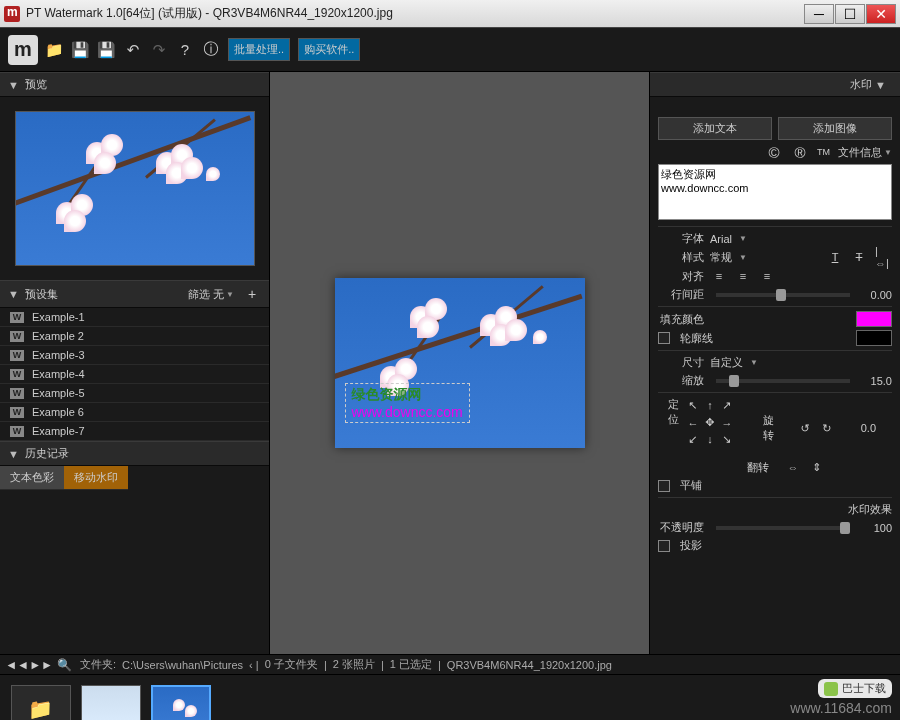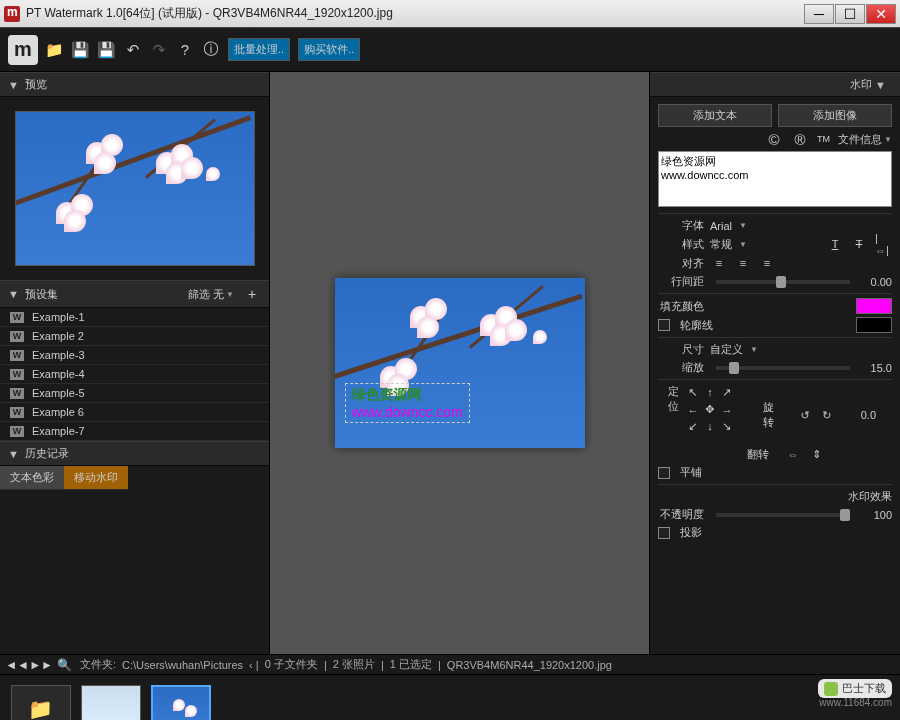--- a/index.html
+++ b/index.html
@@ -38,21 +38,21 @@
 
 .hist{display:flex;}
 .hrow{padding:4px 10px;color:#ccc;border-bottom:1px solid #2a2a2a;background:#a16207}
 .hrow:first-child{background:#444}
 
 .canvas{width:250px;height:170px;position:relative;box-shadow:0 0 10px rgba(0,0,0,.5)}
 .wmbox{position:absolute;left:10px;top:105px;border:1px dashed #ccc;padding:2px 6px;color:#e0e}
 .wmline1{color:#2a8a2a;font-size:14px;font-weight:bold}
 .wmline2{color:#e0e;font-size:14px}
 
-.rc{padding:4px 8px;color:#ccc;font-size:11px}
+.rc{padding:17px 8px;color:#ccc;font-size:11px}
 .rrow{display:flex;align-items:center;margin:3px 0;gap:6px}
 .rlbl{width:46px;text-align:right;color:#ccc}
 .rbtn{flex:1;padding:3px 4px;background:#333;border:1px solid #555;color:#ccc;text-align:center;cursor:pointer}
 .ta{width:100%;height:56px;background:#fff;color:#000;font-size:11px;padding:2px;border:1px solid #888;resize:none}
 .dd{display:flex;align-items:center;gap:2px;color:#ccc}
 .dd .tri{font-size:8px;color:#999}
 .iconbtn{width:18px;height:16px;display:flex;align-items:center;justify-content:center;color:#ccc;cursor:pointer;border:1px solid transparent}
 .slider{flex:1;height:4px;background:#333;position:relative;margin:0 6px}
 .knob{position:absolute;top:-4px;width:10px;height:12px;background:#999;border-radius:2px}
 .val{width:30px;text-align:right;color:#ccc}
@@ -62,21 +62,21 @@
 .posgrid div{color:#ccc;display:flex;align-items:center;justify-content:center;font-size:11px;cursor:pointer}
 hr.sep{border:none;border-top:1px solid #333;margin:4px 0}
 
 .status{height:20px;background:#1a1a1a;border-top:1px solid #000;display:flex;align-items:center;padding:0 8px;color:#aaa;font-size:10px;gap:6px}
 
 .filmstrip{height:96px;background:#1a1a1a;border-top:1px solid #000;display:flex;align-items:center;padding:6px 10px;gap:8px}
 .fitem{width:62px;height:76px;display:flex;flex-direction:column;align-items:center;gap:2px}
 .fthumb{width:60px;height:48px;border:1px solid #555;display:flex;align-items:center;justify-content:center;background:#333}
 .fthumb.sel{border:2px solid #5af}
 
-.sourcewm{position:absolute;right:8px;bottom:12px;color:#888;font-size:10px;pointer-events:none}
+.sourcewm{position:absolute;right:8px;bottom:4px;color:#888;font-size:14px;pointer-events:none}
 .sourcelogo{position:absolute;right:8px;bottom:22px;display:flex;align-items:center;gap:4px;font-size:11px;color:#333;background:rgba(255,255,255,.9);padding:2px 6px;border-radius:6px}
 .sourcelogo .b{width:14px;height:14px;background:#8bc34a;border-radius:3px}
 
 .flower{width:100%;height:100%;background:linear-gradient(#2a6bc4,#3a7bd4);position:relative;overflow:hidden}
 .branch{position:absolute;background:#5a3a2a;transform-origin:left center}
 .petal{position:absolute;width:22px;height:22px;background:radial-gradient(circle,#fff 30%,#f4d4e4 70%);border-radius:50% 50% 50% 0}
 </style>
 </head>
 <body>
 

